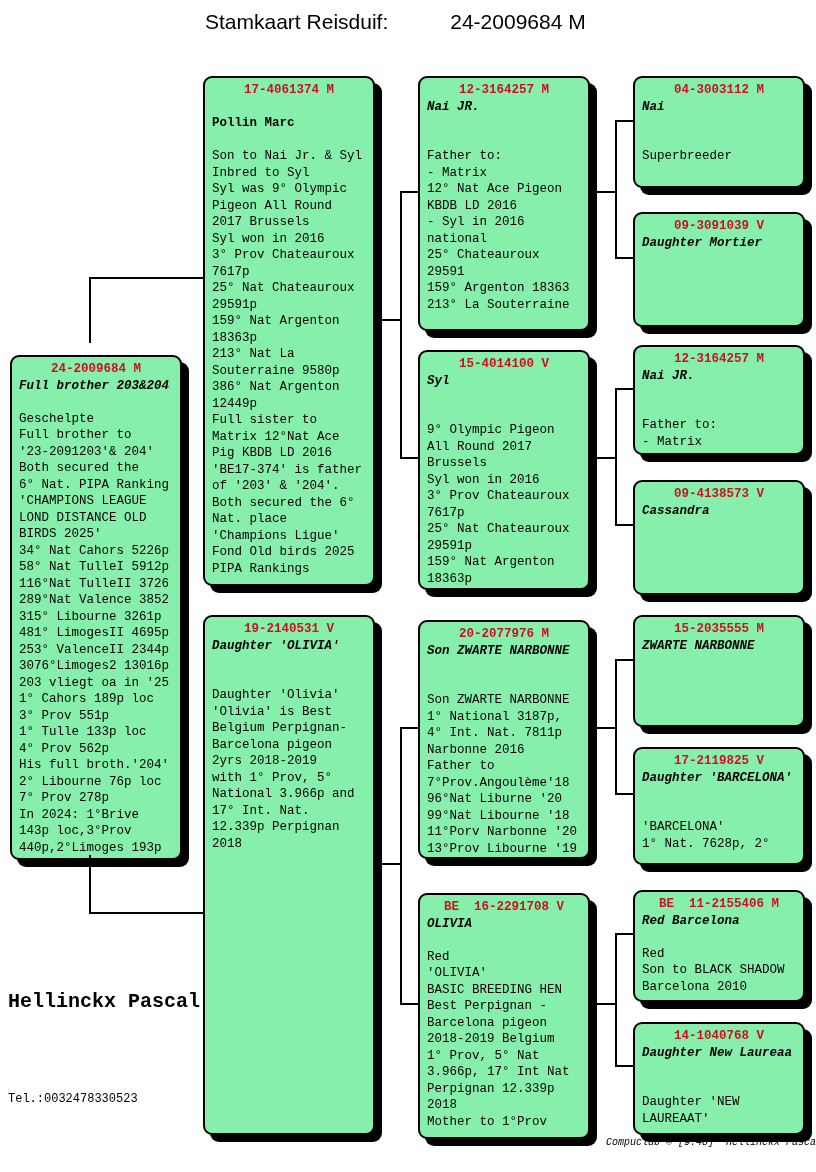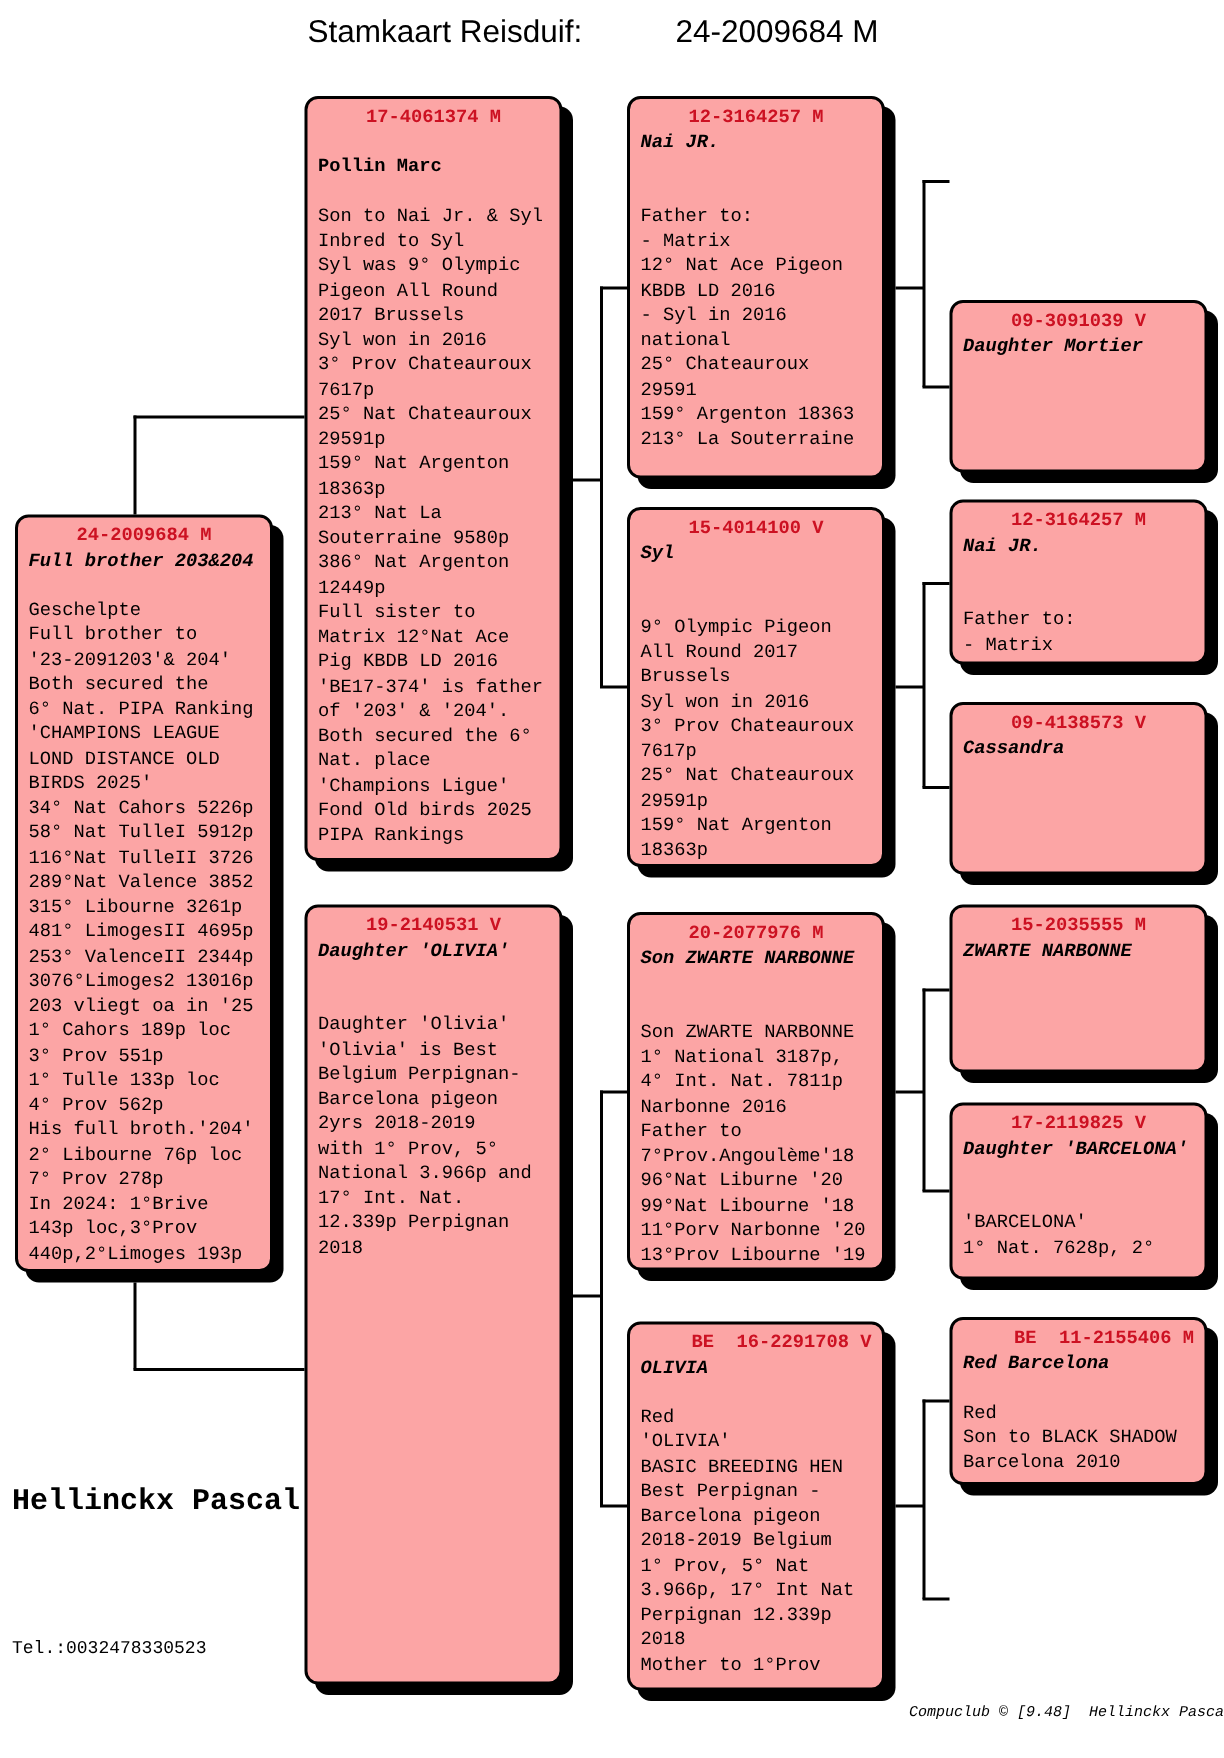--- a/index.html
+++ b/index.html
@@ -1,25 +1,25 @@
 <!DOCTYPE html>
 <html><head>
 <meta charset="utf-8">
 <style>
   html,body{margin:0;padding:0;background:#fff;}
   #page{position:relative;width:816px;height:1172px;background:#fff;overflow:hidden;
         font-family:"Liberation Mono",monospace;color:#000;}
   .title{position:absolute;left:205px;top:10px;font-family:"Liberation Sans",sans-serif;
          font-size:21px;white-space:nowrap;}
   .title .ring{margin-left:62px;}
-  .box{position:absolute;box-sizing:border-box;background:#fca5a5;border:2px solid #000;
+  .box{position:absolute;box-sizing:border-box;background:#86efac;border:2px solid #000;
        border-radius:9px;box-shadow:7px 7px 0 #000;padding:4px 7px;
-       font-size:12.5px;line-height:16.5px;overflow:hidden;}
+       font-size:12.5px;line-height:16.5px;overflow:hidden;margin-top:12px;}
   .box-header{font-weight:bold;color:#cc1122;text-align:center;white-space:pre;}
-  .box-header.left{text-align:right;}
+  .box-header.left{text-align:center;}
   .box-name{font-weight:bold;font-style:italic;white-space:pre-wrap;}
   .box-name.upright{font-style:normal;}
   .box-body{white-space:pre-wrap;}
   .hl{position:absolute;height:1.5px;background:#000;}
   .vl{position:absolute;width:1.5px;background:#000;}
   .b0{left:10px;top:343px;width:172px;height:505px}
   .b1{left:203px;top:64px;width:172px;height:510px}
   .b2{left:203px;top:603px;width:172px;height:520px}
   .b3{left:418px;top:64px;width:172px;height:255px}
   .b4{left:418px;top:338px;width:172px;height:240px}
@@ -186,20 +186,27 @@
 Best Perpignan -
 Barcelona pigeon
 2018-2019 Belgium
 1° Prov, 5° Nat
 3.966p, 17° Int Nat
 Perpignan 12.339p
 2018
 Mother to 1°Prov</div>
   </div>
 
+  <div class="box b7">
+    <div class="box-header">04-3003112 M</div>
+    <div class="box-name">Nai</div>
+    <div class="box-body">
+
+Superbreeder</div>
+  </div>
   <div class="box b8">
     <div class="box-header">09-3091039 V</div>
     <div class="box-name">Daughter Mortier</div>
     <div class="box-body"></div>
   </div>
   <div class="box b9">
     <div class="box-header">12-3164257 M</div>
     <div class="box-name">Nai JR.</div>
     <div class="box-body">
 
@@ -223,20 +230,28 @@
 1° Nat. 7628p, 2°</div>
   </div>
   <div class="box b13">
     <div class="box-header left">BE  11-2155406 M</div>
     <div class="box-name">Red Barcelona</div>
     <div class="box-body">
 Red
 Son to BLACK SHADOW
 Barcelona 2010</div>
   </div>
+  <div class="box b14">
+    <div class="box-header">14-1040768 V</div>
+    <div class="box-name">Daughter New Laureaa</div>
+    <div class="box-body">
+
+Daughter 'NEW
+LAUREAAT'</div>
+  </div>
 
   <div class="vl" style="left:89px;top:277px;height:66px"></div>
   <div class="hl" style="left:89px;top:277px;width:114px"></div>
   <div class="vl" style="left:89px;top:855px;height:58px"></div>
   <div class="hl" style="left:89px;top:912px;width:114px"></div>
 
   <div class="hl" style="left:382px;top:319px;width:19px"></div>
   <div class="vl" style="left:400px;top:191px;height:267px"></div>
   <div class="hl" style="left:400px;top:191px;width:18px"></div>
   <div class="hl" style="left:400px;top:457px;width:18px"></div>

